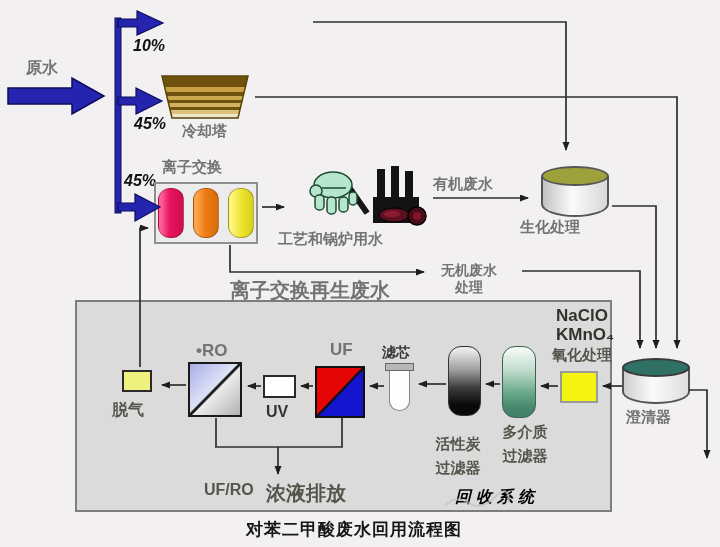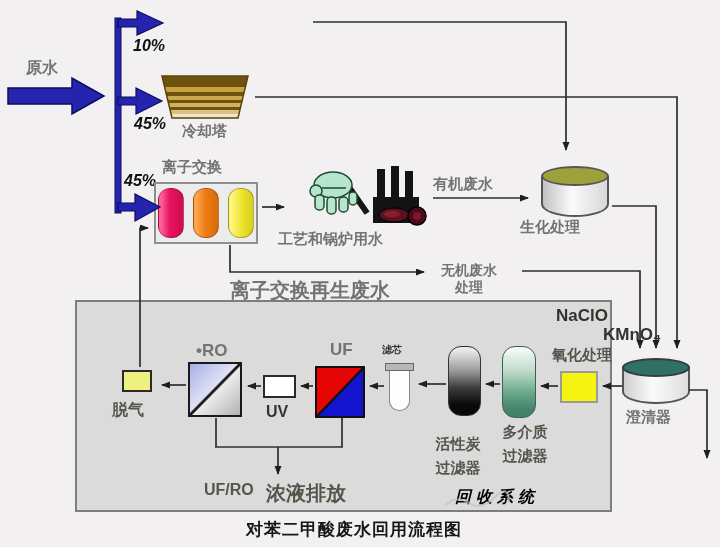--- a/index.html
+++ b/index.html
@@ -164,38 +164,38 @@
 
   <div class="lbl" style="left:196px;top:341px;font-size:17px;">•RO</div>
   <div class="robox"></div>
 
   <div class="uvbox"></div>
   <div class="lbl" style="left:266px;top:402px;font-size:16px;color:#333;">UV</div>
 
   <div class="lbl" style="left:330px;top:340px;font-size:17px;">UF</div>
   <div class="ufbox"></div>
 
-  <div class="lbl lbl-gray" style="left:382px;top:344px;font-size:10px;color:#333;">滤芯</div>
+  <div class="lbl lbl-gray" style="left:382px;top:344px;font-size:14px;color:#333;">滤芯</div>
   <div class="tube-cap"></div>
   <div class="tube-body"></div>
 
   <div class="cap-carbon"></div>
   <div class="lbl lbl-gray" style="left:430px;top:432px;width:56px;text-align:center;white-space:normal;line-height:1.6;">
     <span>活性炭</span><br>
     <span>过滤器</span>
   </div>
 
   <div class="cap-media"></div>
   <div class="lbl lbl-gray" style="left:496px;top:420px;width:58px;text-align:center;white-space:normal;line-height:1.6;">
     <span>多介质</span><br>
     <span>过滤器</span>
   </div>
 
   <div class="lbl" style="left:556px;top:306px;font-size:17px;color:#33332e;">NaClO</div>
-  <div class="lbl" style="left:556px;top:325px;font-size:17px;color:#33332e;margin-left:47px;">KMnO₄</div>
+  <div class="lbl" style="left:556px;top:325px;font-size:17px;color:#33332e;">KMnO₄</div>
   <div class="lbl lbl-gray" style="left:552px;top:346px;">氧化处理</div>
   <div class="oxbox"></div>
 
   <div class="recsys">回收系统</div>
 
   <div class="lbl lbl-gray" style="left:204px;top:480px;font-size:16px;">UF/RO</div>
   <div class="lbl lbl-gray" style="left:266px;top:481px;font-size:20px;">浓液排放</div>
 
   <div class="cyl-body cla-body"></div>
   <div class="cyl-top cla-top"></div>

